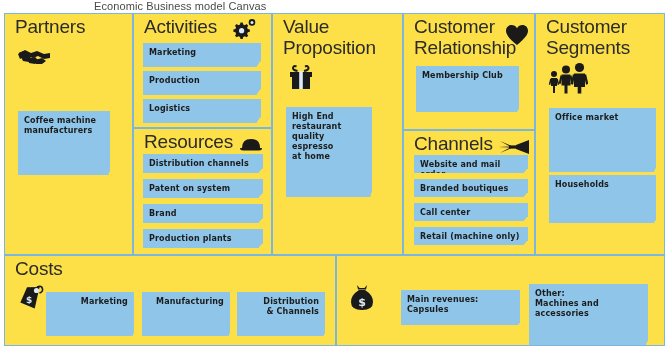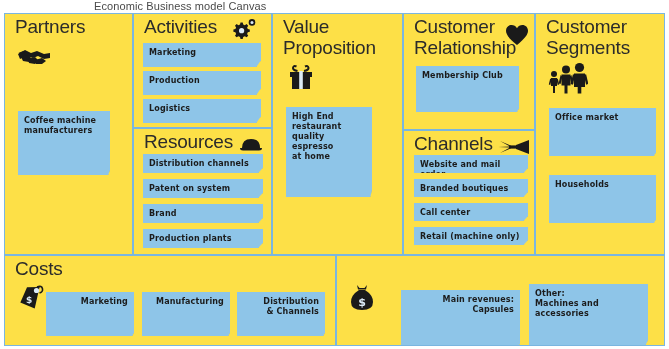--- a/index.html
+++ b/index.html
@@ -206,21 +206,21 @@
           <path d="M12.6 13 l-2 8.5 l2 0.6 l1.8 -7.6 Z"></path>
           <path d="M23.4 13 l2 8.5 l-2 0.6 l-1.8 -7.6 Z"></path>
 
           <circle cx="31.5" cy="5.5" r="4.6"></circle>
           <path d="M26 11.5 h11 v13.5 h-3.7 v6.5 h-3.6 v-6.5 h-3.7 Z"></path>
           <path d="M25 12 l-2.4 10 l2.3 0.7 l2.1 -9 Z"></path>
           <path d="M38 12 l2.4 10 l-2.3 0.7 l-2.1 -9 Z"></path>
         </g>
       </svg>
     </span>
-    <div class="note tall" style="left:13px; top:94px; width:107px; height:48px;">Office market</div>
+    <div class="note tall" style="left:13px; top:94px; width:107px; height:64px;">Office market</div>
     <div class="note tall" style="left:13px; top:161px; width:107px; height:48px;">Households</div>
   </div>
 
   <div class="panel" style="left:0px; top:242px; width:332px; height:91px;text-align:right;">
     <div class="panel-title">Costs</div>
     <span class="icon" style="left:12px; top:29px;">
       <svg width="28" height="26" viewBox="0 0 28 26">
         <g fill="#1a1a1a">
           <path d="M14.5 1.5 L26 6.5 L12.5 24 L2 12.5 Z" transform="rotate(-25 14 12)"></path>
           <circle cx="19.5" cy="5.5" r="2.6" fill="#dcebf7"></circle>
@@ -238,20 +238,20 @@
   <div class="panel" style="left:332px; top:242px; width:329px; height:91px;">
     <span class="icon" style="left:11px; top:28px;">
       <svg width="28" height="28" viewBox="0 0 28 28">
         <g fill="#1a1a1a">
           <path d="M9 1 L11.5 4 L16.5 4 L19 1 L18 5.5 L10 5.5 Z"></path>
           <path d="M11 6 Q3 11 3 18 Q3 26 14 26 Q25 26 25 18 Q25 11 17 6 Z"></path>
           <text x="14" y="22" text-anchor="middle" font-family="DejaVu Sans, sans-serif" font-size="11" font-weight="bold" fill="#dcebf7">$</text>
         </g>
       </svg>
     </span>
-    <div class="note tall" style="left:64px; top:34px; width:119px; height:58px;text-align:right;">Main revenues:
+    <div class="note tall" style="left:64px; top:34px; width:119px; height:35px;">Main revenues:
 Capsules</div>
     <div class="note tall" style="left:192px; top:28px; width:119px; height:61px;">Other:
 Machines and
 accessories</div>
   </div>
 
 </div>
 
 </body></html>

